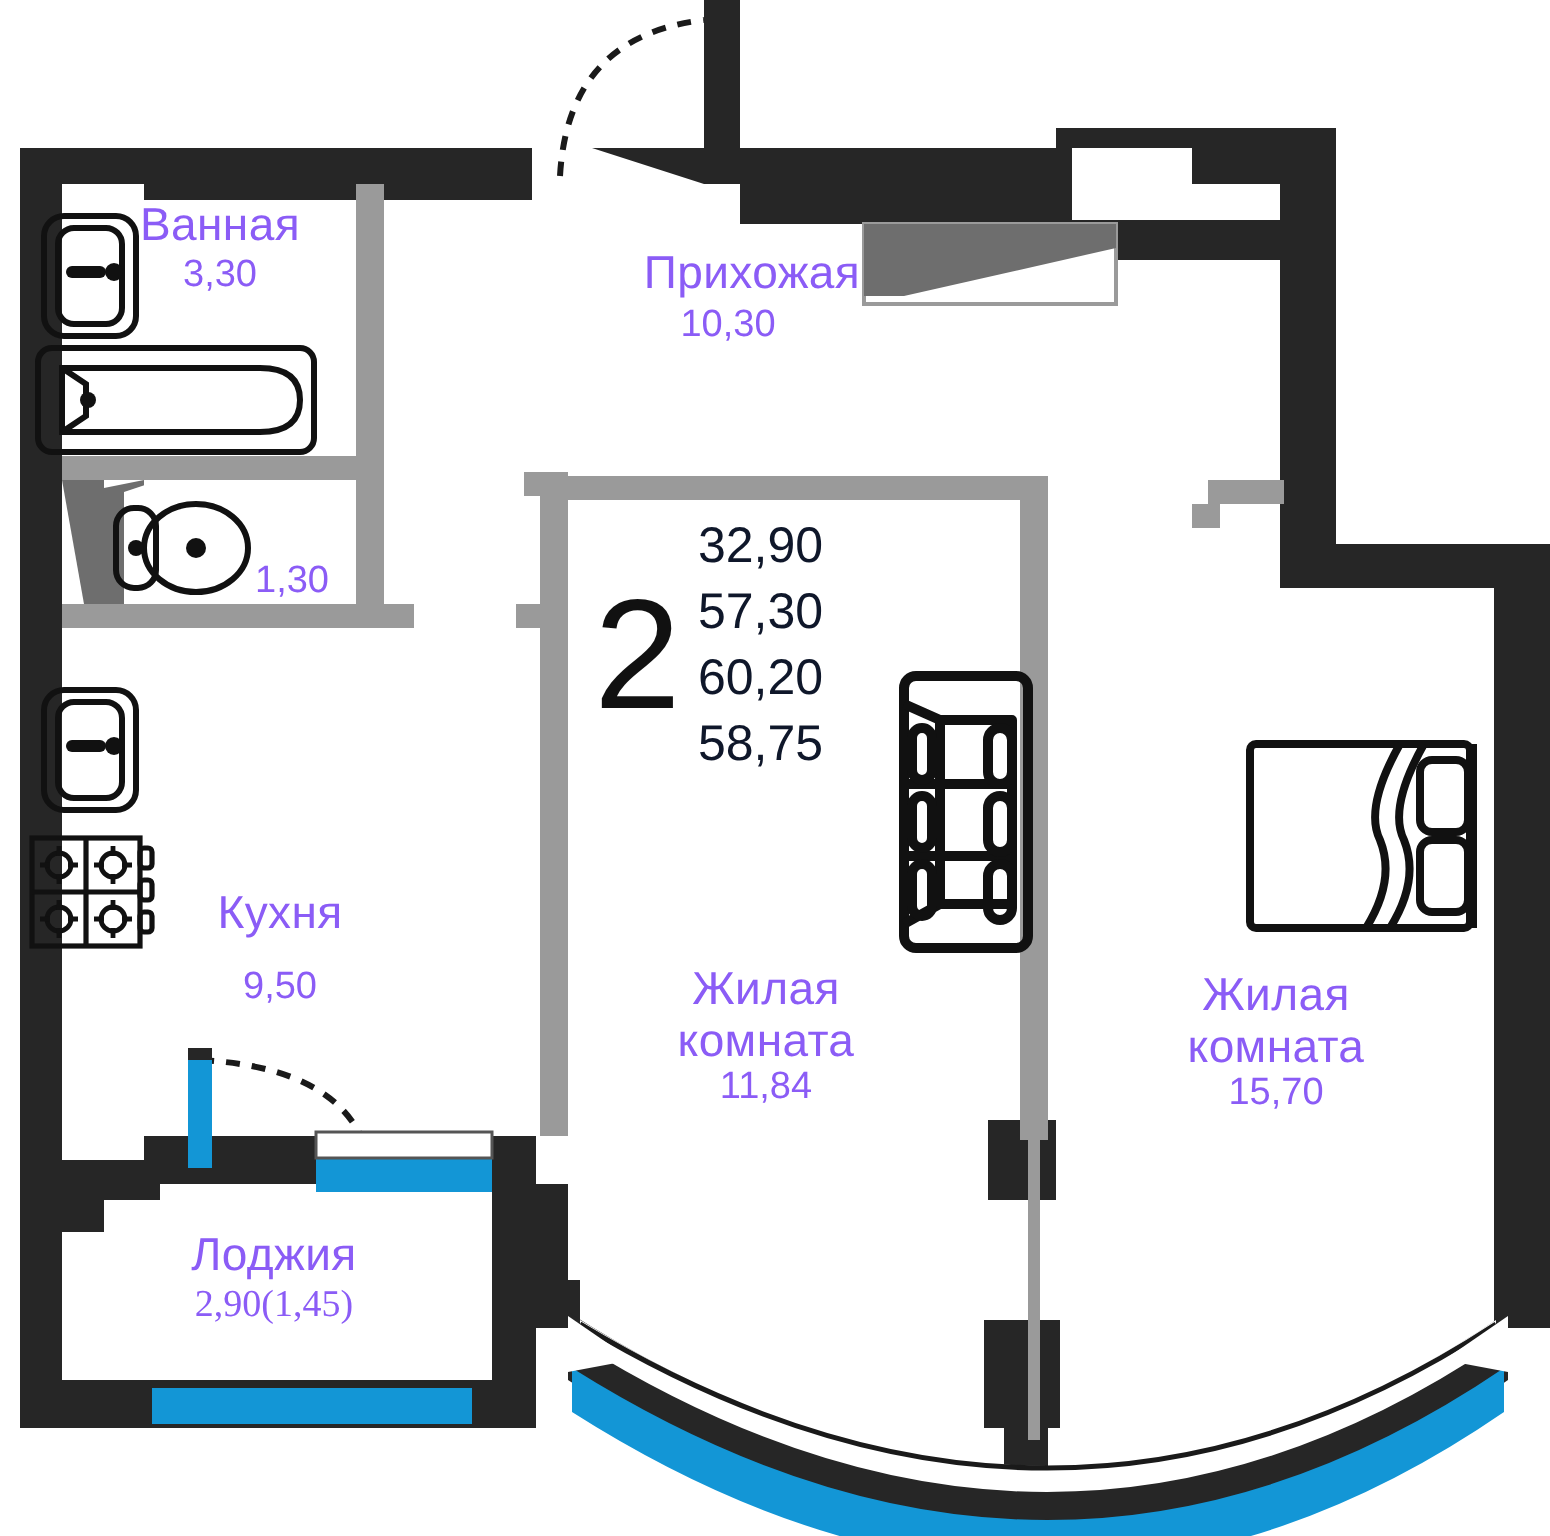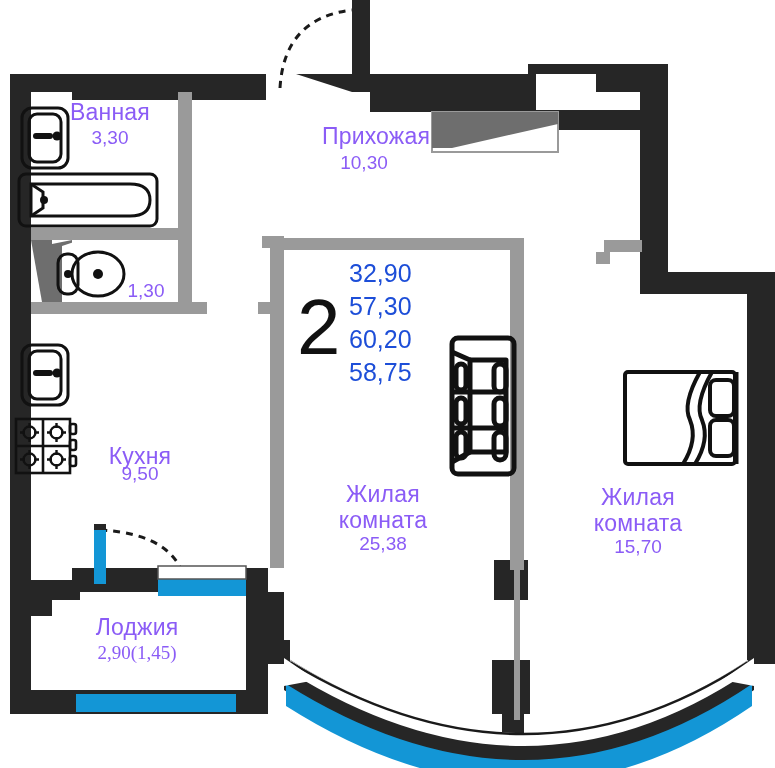--- a/index.html
+++ b/index.html
@@ -48,21 +48,21 @@
     font-weight: 400;
   }
   .dim-only {
     font-size: 19px;
   }
   .spec-block {
     position: absolute;
     text-align: right;
     font-size: 25px;
     line-height: 1.32;
-    color: #1d4ed8;
+    color: #0f172a;
     font-family: "Liberation Sans", sans-serif;
   }
   .big-rooms {
     position: absolute;
     font-size: 78px;
     font-weight: 400;
     color: #111111;
     font-family: "Liberation Sans", sans-serif;
     line-height: 1;
   }
@@ -272,27 +272,27 @@
 
   <div class="lbl room-name" style="left:40px; top:100px; width:140px;">Ванная</div>
   <div class="lbl room-area" style="left:60px; top:128px; width:100px;">3,30</div>
 
   <div class="lbl dim-only" style="left:106px; top:281px; width:80px;">1,30</div>
 
   <div class="lbl room-name" style="left:296px; top:124px; width:160px;">Прихожая</div>
   <div class="lbl room-area" style="left:314px; top:153px; width:100px;">10,30</div>
 
   <div class="lbl room-name" style="left:80px; top:444px; width:120px;">Кухня</div>
-  <div class="lbl room-area" style="left:90px; top:464px; width:100px;">9,50</div>
+  <div class="lbl room-area" style="left:90px; top:484px; width:100px;">9,50</div>
 
   <div class="lbl room-name" style="left:67px; top:615px; width:140px;">Лоджия</div>
   <div class="lbl room-area" style="left:67px; top:643px; width:140px;font-family:Liberation Serif, serif;">2,90(1,45)</div>
 
   <div class="lbl room-name two-line" style="left:303px; top:482px; width:160px;">Жилая<br>комната</div>
-  <div class="lbl room-area" style="left:333px; top:534px; width:100px;">25,38</div>
+  <div class="lbl room-area" style="left:333px; top:534px; width:100px;">11,84</div>
 
   <div class="lbl room-name two-line" style="left:558px; top:485px; width:160px;">Жилая<br>комната</div>
   <div class="lbl room-area" style="left:588px; top:537px; width:100px;">15,70</div>
 
   <div class="big-rooms" style="left:297px; top:288px;">2</div>
 
   <div class="spec-block" style="left:349px; top:257px;">
     <div>32,90</div>
     <div>57,30</div>
     <div>60,20</div>

